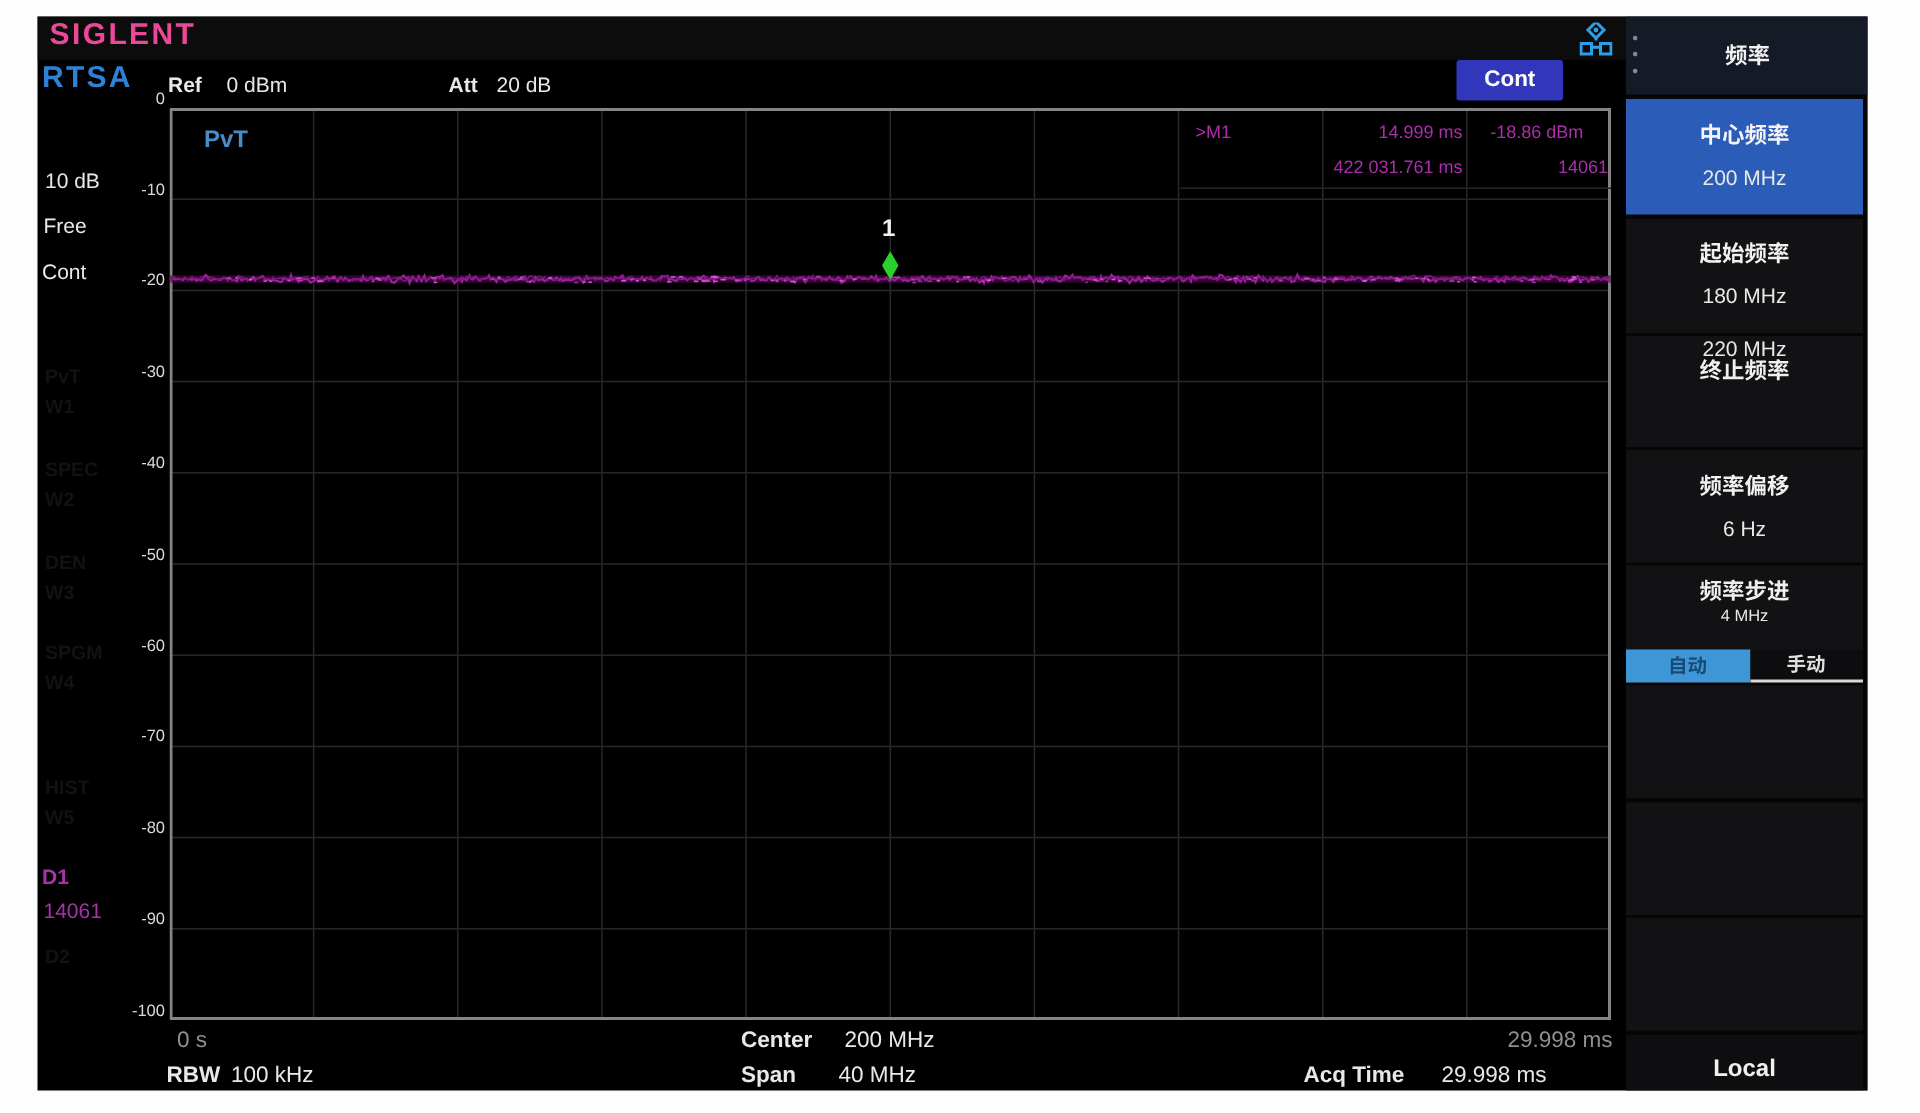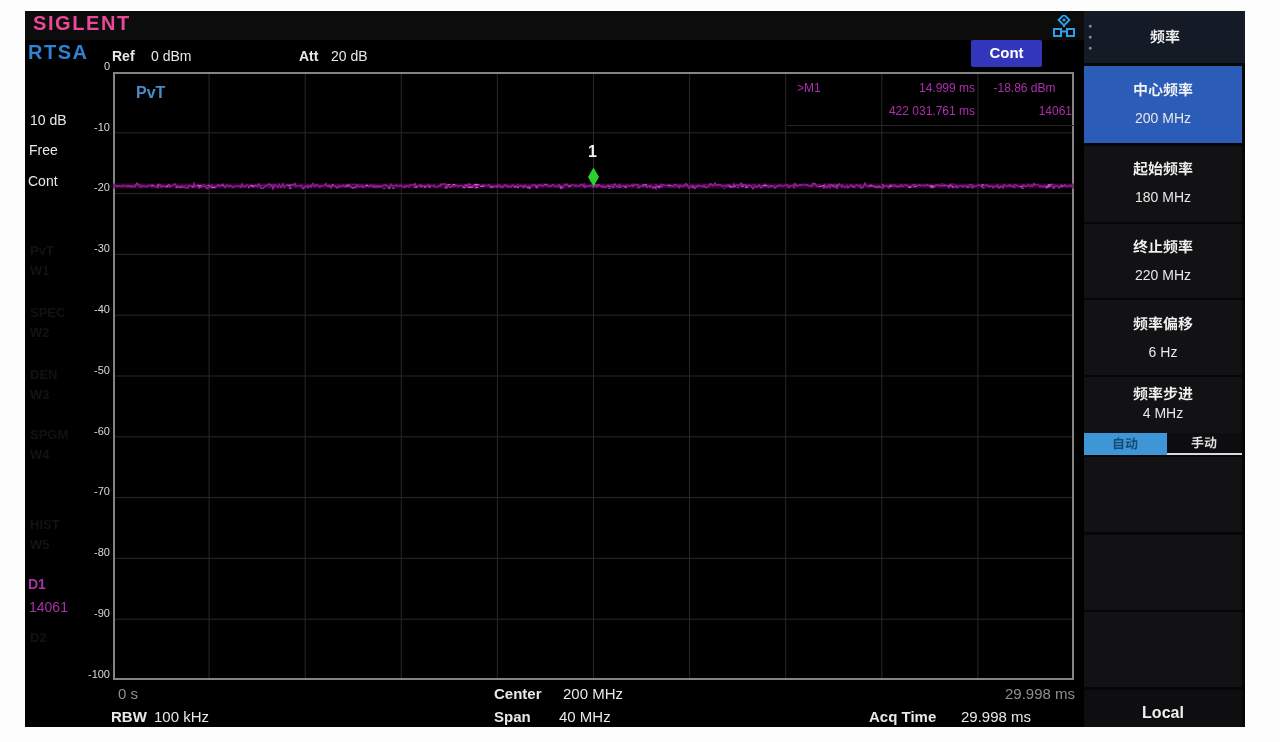--- a/index.html
+++ b/index.html
@@ -300,39 +300,39 @@
         </svg>
       <div style="position:static;margin-top:43px;font-size:14px">180 MHz</div>
     </div>
     <div class="menucell" style="top:213px;height:74px">
       <svg style="left:49px;top:15px" width="60" height="15" viewBox="0 0 4000 1000" fill="#f0f0f0">
           <use href="#c6" x="0" y="880"></use>
           <use href="#c7" x="1000" y="880"></use>
           <use href="#c0" x="2000" y="880"></use>
           <use href="#c1" x="3000" y="880"></use>
         </svg>
-      <div style="position:static;margin-top:43px;font-size:14px">220 MHz</div>
+      <div style="position:static;font-size:14px">220 MHz</div>
     </div>
     <div class="menucell" style="top:289px;height:75px">
       <svg style="left:49px;top:16px" width="60" height="15" viewBox="0 0 4000 1000" fill="#f0f0f0">
           <use href="#c0" x="0" y="880"></use>
           <use href="#c1" x="1000" y="880"></use>
           <use href="#c8" x="2000" y="880"></use>
           <use href="#c9" x="3000" y="880"></use>
         </svg>
       <div style="position:static;margin-top:44px;font-size:14px">6 Hz</div>
     </div>
     <div class="menucell" style="top:366px;height:78px">
       <svg style="left:49px;top:9px" width="60" height="15" viewBox="0 0 4000 1000" fill="#f0f0f0">
           <use href="#c0" x="0" y="880"></use>
           <use href="#c1" x="1000" y="880"></use>
           <use href="#c10" x="2000" y="880"></use>
           <use href="#c11" x="3000" y="880"></use>
         </svg>
-      <div style="position:static;margin-top:28px;font-size:14px">4 MHz</div>
+      <div style="position:static;margin-top:28px;font-size:11px">4 MHz</div>
       <div style="left:0;bottom:0;width:83px;height:22px;background:#3e96d6">
           <svg style="left:28px;top:4px" width="26" height="13" viewBox="0 0 2000 1000" fill="#174a74">
             <use href="#c12" x="0" y="880"></use>
             <use href="#c13" x="1000" y="880"></use>
           </svg>
         </div>
       <div style="left:83px;bottom:0;width:75px;height:22px;background:#0d0d0f;border-bottom:2px solid #d8d8d8">
           <svg style="left:24px;top:3px" width="26" height="13" viewBox="0 0 2000 1000" fill="#e0e0e0">
             <use href="#c14" x="0" y="880"></use>
             <use href="#c13" x="1000" y="880"></use>

